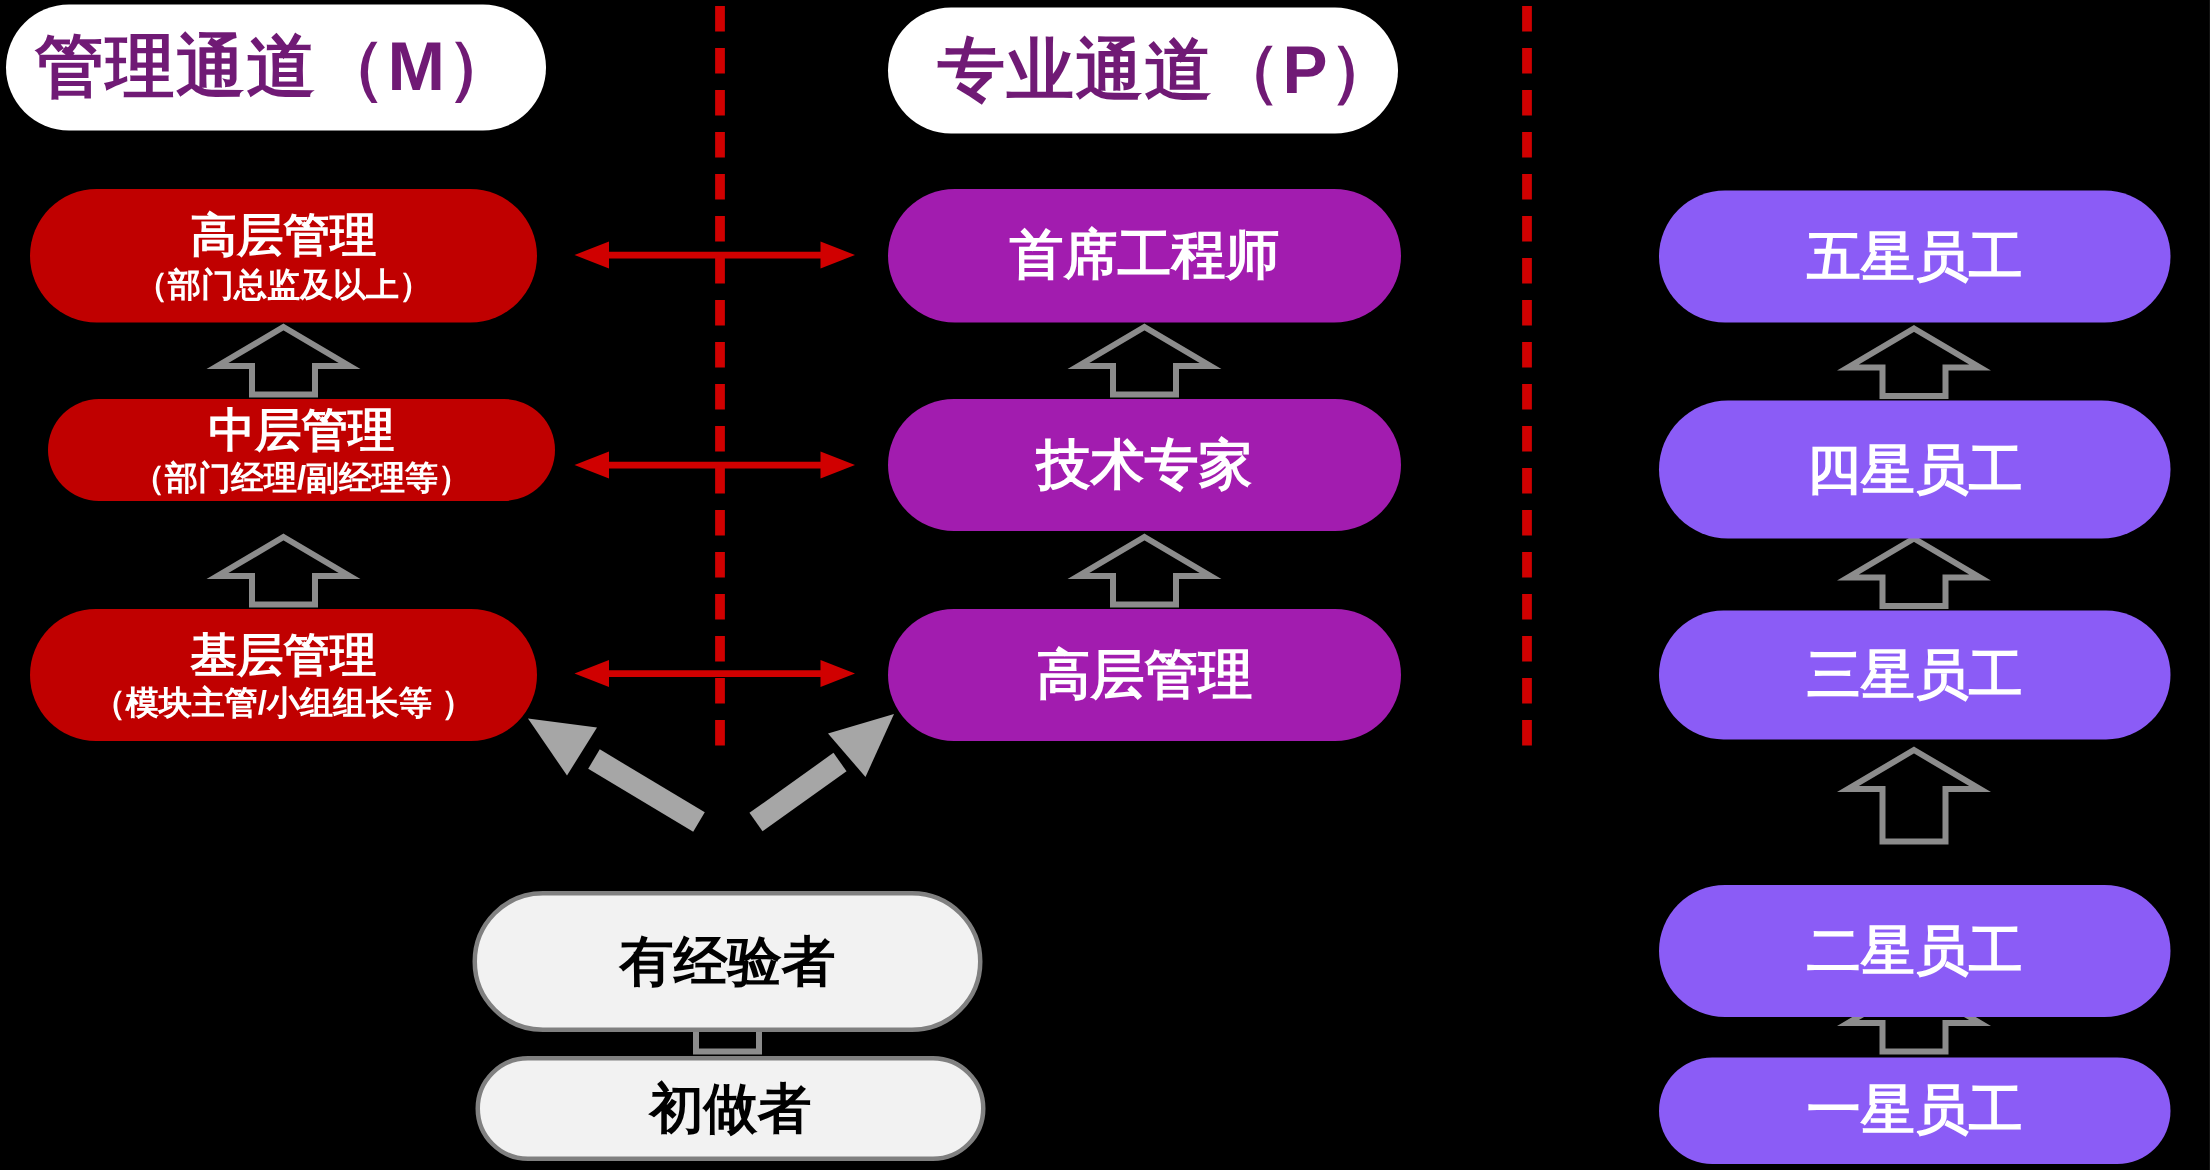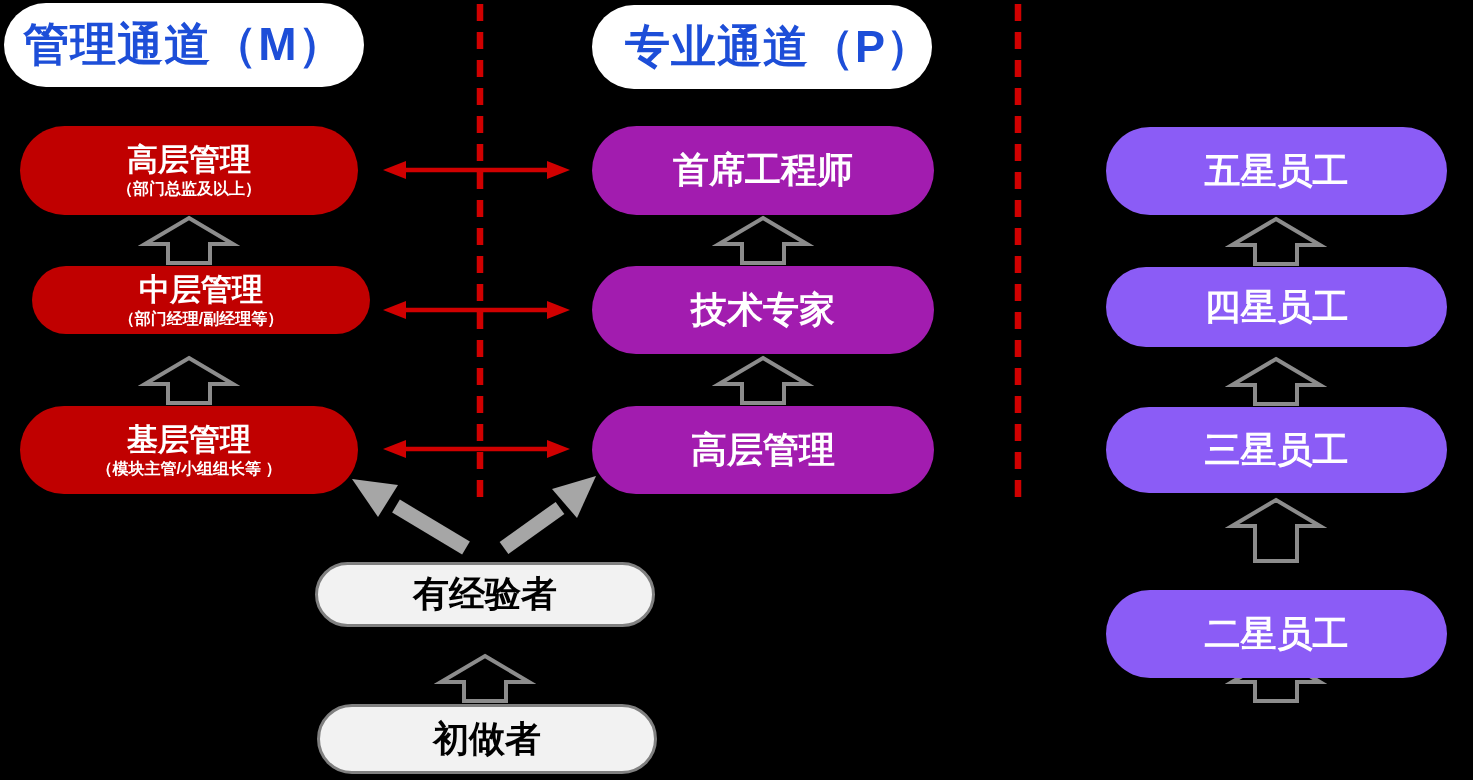--- a/index.html
+++ b/index.html
@@ -5,27 +5,27 @@
   html,body{margin:0;padding:0;background:#222;}
   #canvas{
     position:relative;width:1473px;height:780px;background:#000000;
     overflow:hidden;font-family:"Liberation Sans",sans-serif;
   }
   .pill{
     position:absolute;border-radius:999px;display:flex;flex-direction:column;
     align-items:center;justify-content:center;text-align:center;font-weight:bold;
     box-sizing:border-box;
   }
-  .header-pill{background:#FFFFFF;color:#1d4ed8;font-size:45px;letter-spacing:1px;}
+  .header-pill{background:#FFFFFF;color:#701a75;font-size:45px;letter-spacing:1px;}
   .red-box{background:#C00000;color:#FFFFFF;}
   .blue-box{background:#a21caf;color:#FFFFFF;font-size:36px;}
   .green-box{background:#8b5cf6;color:#FFFFFF;font-size:36px;}
   .entry-box{background:#F2F2F2;color:#000000;font-size:36px;border:3px solid #808080;}
   .box-title{font-size:31px;line-height:1.15;text-align:center;}
-  .box-subtitle{font-size:16px;line-height:1.15;margin-top:2px;}
+  .box-subtitle{font-size:22px;line-height:1.15;margin-top:2px;}
   #connectors{position:absolute;left:0;top:0;}
 </style>
 </head>
 <body>
 
 <div id="canvas">
 
   <svg id="connectors" width="1473" height="780" viewBox="0 0 1473 780">
 
     <line x1="480" y1="4" x2="480" y2="508" stroke="#D00000" stroke-width="6.5" stroke-dasharray="17 11"></line>
@@ -95,30 +95,33 @@
   <div class="pill blue-box" style="left:592px;top:266px;width:342px;height:88px;">
     <span>技术专家</span>
   </div>
   <div class="pill blue-box" style="left:592px;top:406px;width:342px;height:88px;">
     <span>高层管理</span>
   </div>
 
   <div class="pill green-box" style="left:1106px;top:127px;width:341px;height:88px;">
     <span>五星员工</span>
   </div>
-  <div class="pill green-box" style="left:1106px;top:267px;width:341px;height:80px;text-align:center;">
+  <div class="pill green-box" style="left:1106px;top:267px;width:341px;height:92px;text-align:center;">
     <span>四星员工</span>
   </div>
   <div class="pill green-box" style="left:1106px;top:407px;width:341px;height:86px;">
     <span>三星员工</span>
   </div>
   <div class="pill green-box" style="left:1106px;top:590px;width:341px;height:88px;">
     <span>二星员工</span>
   </div>
+  <div class="pill green-box" style="left:1106px;top:705px;width:341px;height:71px;">
+    <span>一星员工</span>
+  </div>
 
-  <div class="pill entry-box" style="left:315px;top:562px;width:340px;height:65px;">
+  <div class="pill entry-box" style="left:315px;top:594px;width:340px;height:94px;">
     <span>有经验者</span>
   </div>
   <div class="pill entry-box" style="left:317px;top:704px;width:340px;height:70px;">
     <span>初做者</span>
   </div>
 
 </div>
 
 </body></html>

